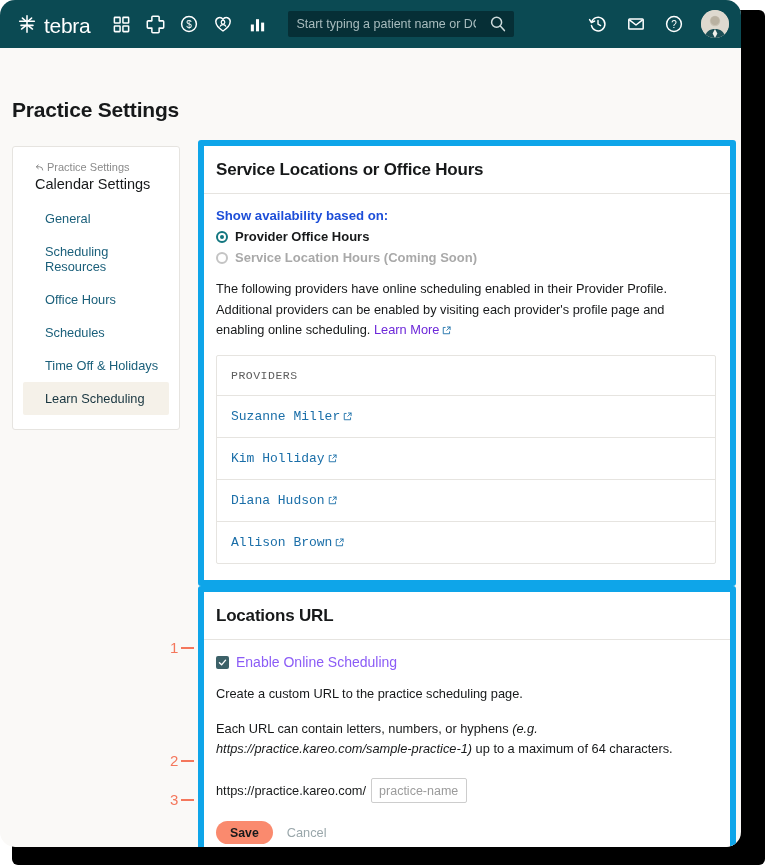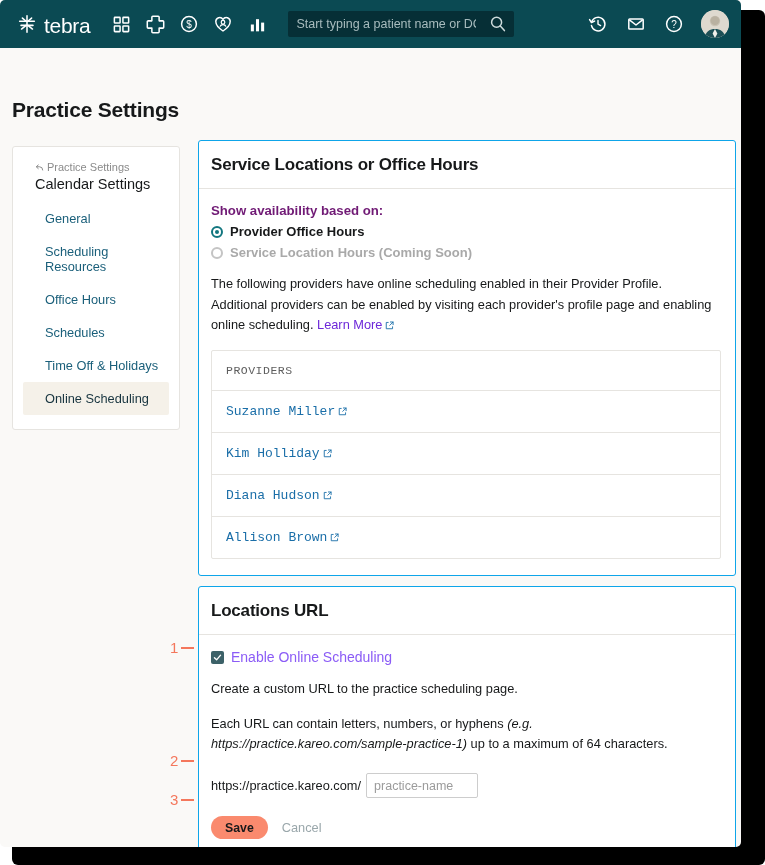--- a/index.html
+++ b/index.html
@@ -26,21 +26,21 @@
     background: #000000;
     border-radius: 6px;
   }
 
   
   #app-window {
     position: absolute;
     left: 0; top: 0;
     width: 741px; height: 847px;
     background: #faf9f7;
-    border-radius: 5px;
+    border-radius: 15px;
     overflow: hidden;
   }
 
   
   #topnav {
     position: relative;
     height: 48px;
     background: #0b4a53;
     display: flex;
     align-items: center;
@@ -147,37 +147,37 @@
   }
   .side-item.active {
     background: #f5f1e9;
     color: #17343f;
   }
 
   
   .card {
     position: absolute;
     background: #ffffff;
-    border: 1px solid #0ea5e9;
+    border: 6px solid #0ea5e9;
     border-radius: 3px;
   }
   #card-service { left: 198px; top: 140px; width: 538px; }
   #card-url     { left: 198px; top: 586px; width: 538px; }
 
   .card-head {
     padding: 14px 16px 13px 12px;
     border-bottom: 1px solid #e6e4e0;
     font-size: 17px;
     font-weight: 700;
     color: #17191a;
     letter-spacing: -0.2px;
   }
   .card-body { padding: 14px 14px 16px 12px; }
 
-  .lbl-bold { font-size: 13.2px; font-weight: 700; color: #701a75; }
+  .lbl-bold { font-size: 13.2px; font-weight: 700; color: #1d4ed8; }
 
   .radio-row { display: flex; align-items: center; gap: 7px; margin-top: 6px; cursor: pointer; font-weight: bold; }
   .radio {
     width: 12px; height: 12px; border-radius: 50%;
     border: 2px solid #12767f; background: #ffffff;
     position: relative; flex: none;
   }
   .radio.sel::after {
     content: ""; position: absolute;
     left: 2px; top: 2px; width: 4px; height: 4px;
@@ -230,21 +230,21 @@
   }
   .check-lbl { font-size: 14px; color: #8b5cf6; }
 
   .italic { font-style: italic; }
 
   
   #url-row { display: flex; align-items: center; margin-top: 18px; }
   #url-prefix { font-size: 12.8px; color: #17191a; }
   #url-input {
     margin-left: 5px;
-    width: 112px; height: 25px;
+    width: 96px; height: 25px;
     border: 1px solid #cdcdcd;
     border-radius: 2px;
     font-family: "Liberation Sans", sans-serif;
     font-size: 12.5px;
     color: #17191a;
     padding: 0 7px;
     outline: none;
     background: #ffffff;
   }
   #url-input::placeholder { color: #9b9b9b; opacity: 1; }
@@ -402,21 +402,21 @@
         </svg>
         <span>Practice Settings</span>
       </div>
       <div id="sidebar-heading">Calendar Settings</div>
 
       <div class="side-item">General</div>
       <div class="side-item">Scheduling Resources</div>
       <div class="side-item">Office Hours</div>
       <div class="side-item">Schedules</div>
       <div class="side-item">Time Off &amp; Holidays</div>
-      <div class="side-item active">Online Scheduling</div>
+      <div class="side-item active">Learn Scheduling</div>
     </div>
 
     <div class="card" id="card-service">
       <div class="card-head">Service Locations or Office Hours</div>
       <div class="card-body">
 
         <div class="lbl-bold">Show availability based on:</div>
 
         <div class="radio-row">
           <span class="radio sel"></span>

